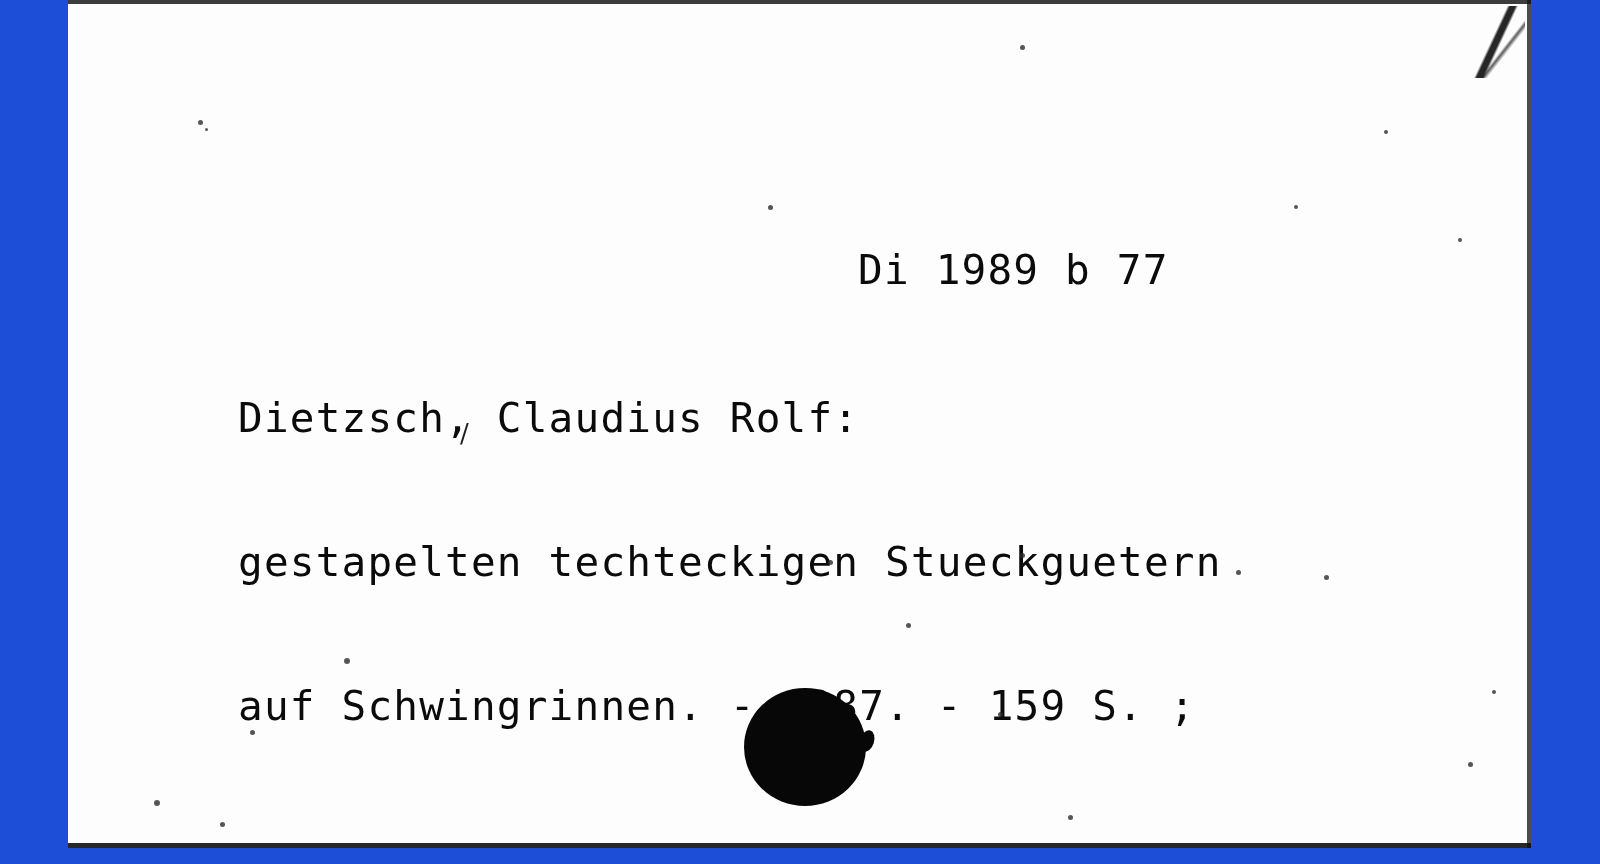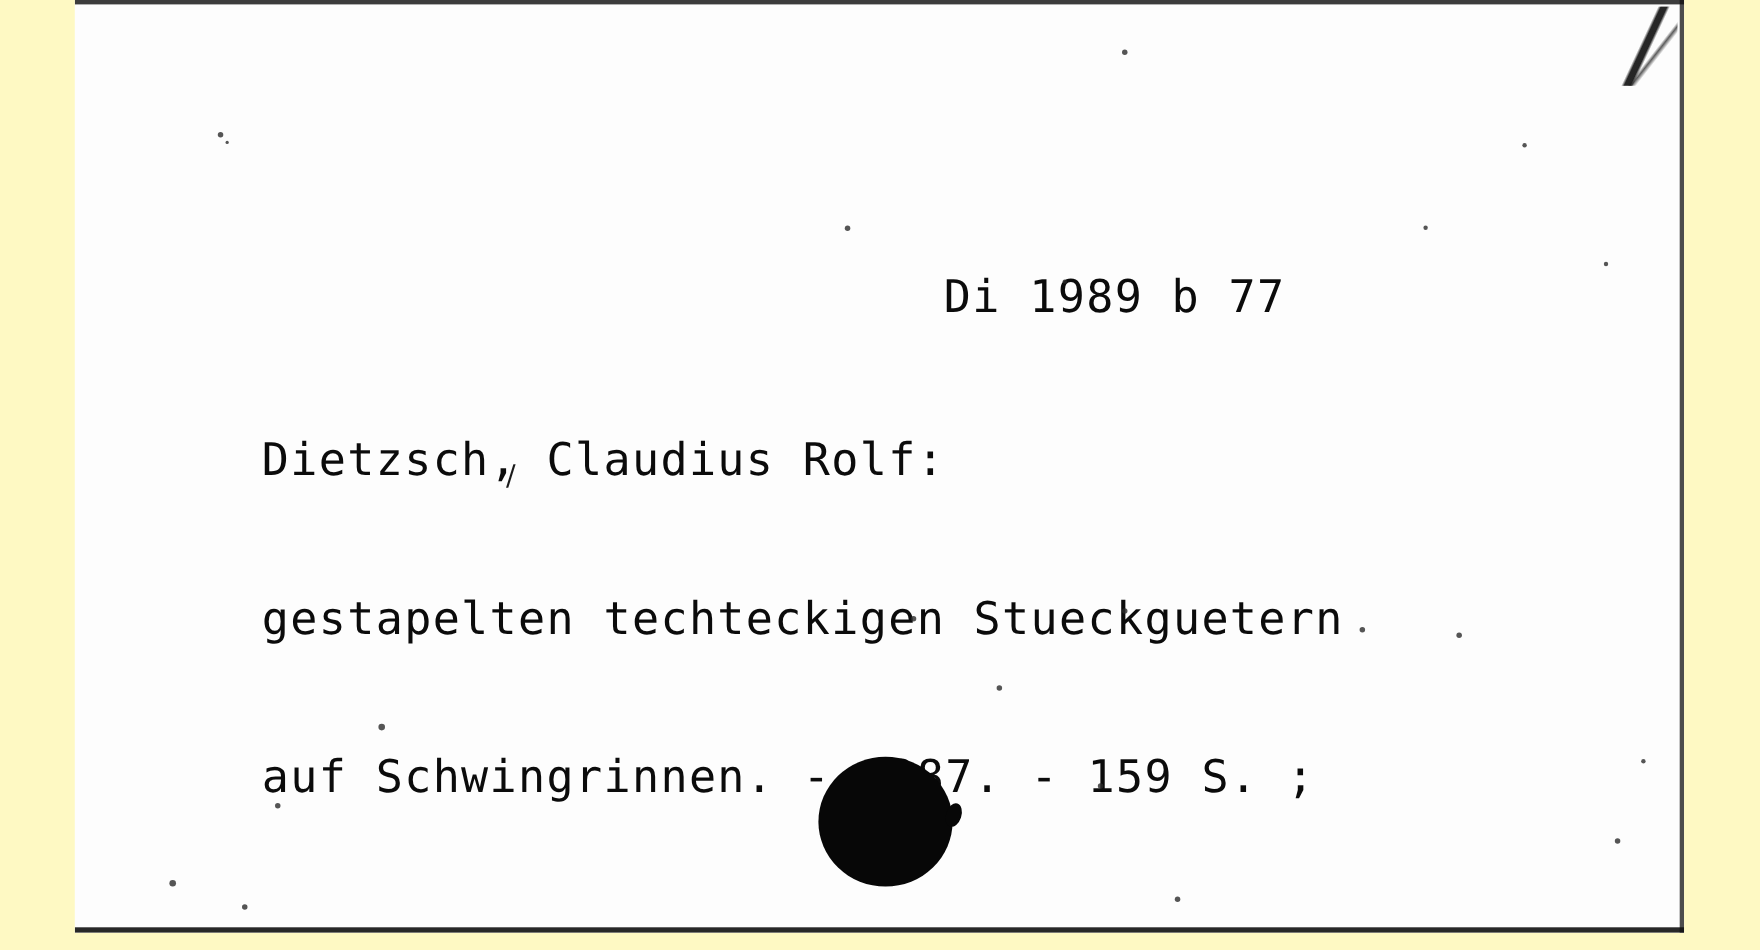--- a/index.html
+++ b/index.html
@@ -10,21 +10,21 @@
   body {
     width: 1600px;
     height: 864px;
     overflow: hidden;
     font-family: "DejaVu Sans Mono", monospace;
   }
   .scan {
     position: relative;
     width: 1600px;
     height: 864px;
-    background: #fef9c3;
+    background: #1d4ed8;
   }
   
   .card {
     position: absolute;
     left: 68px;
     top: 0px;
     width: 1463px;
     height: 848px;
     background: #fdfdfd;
     overflow: hidden;

